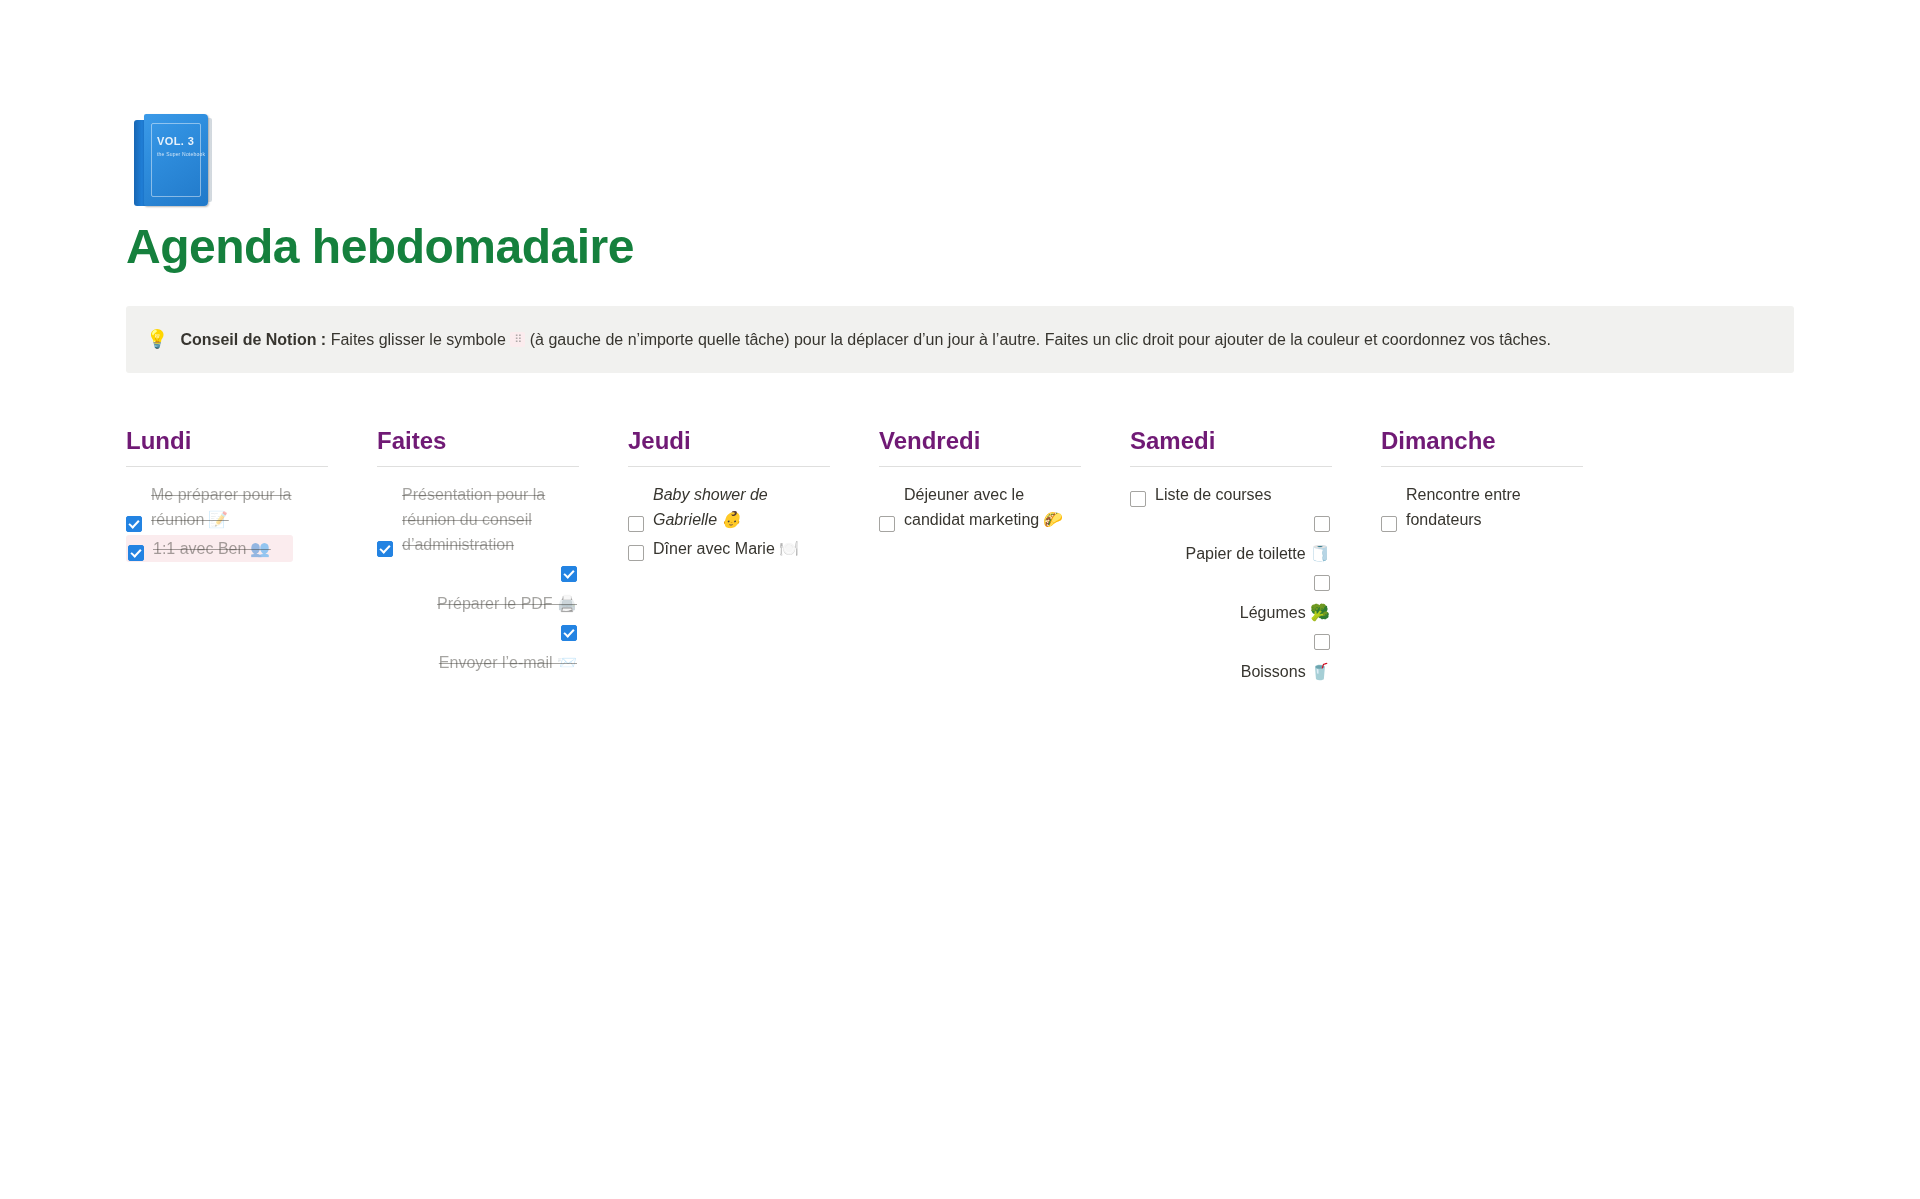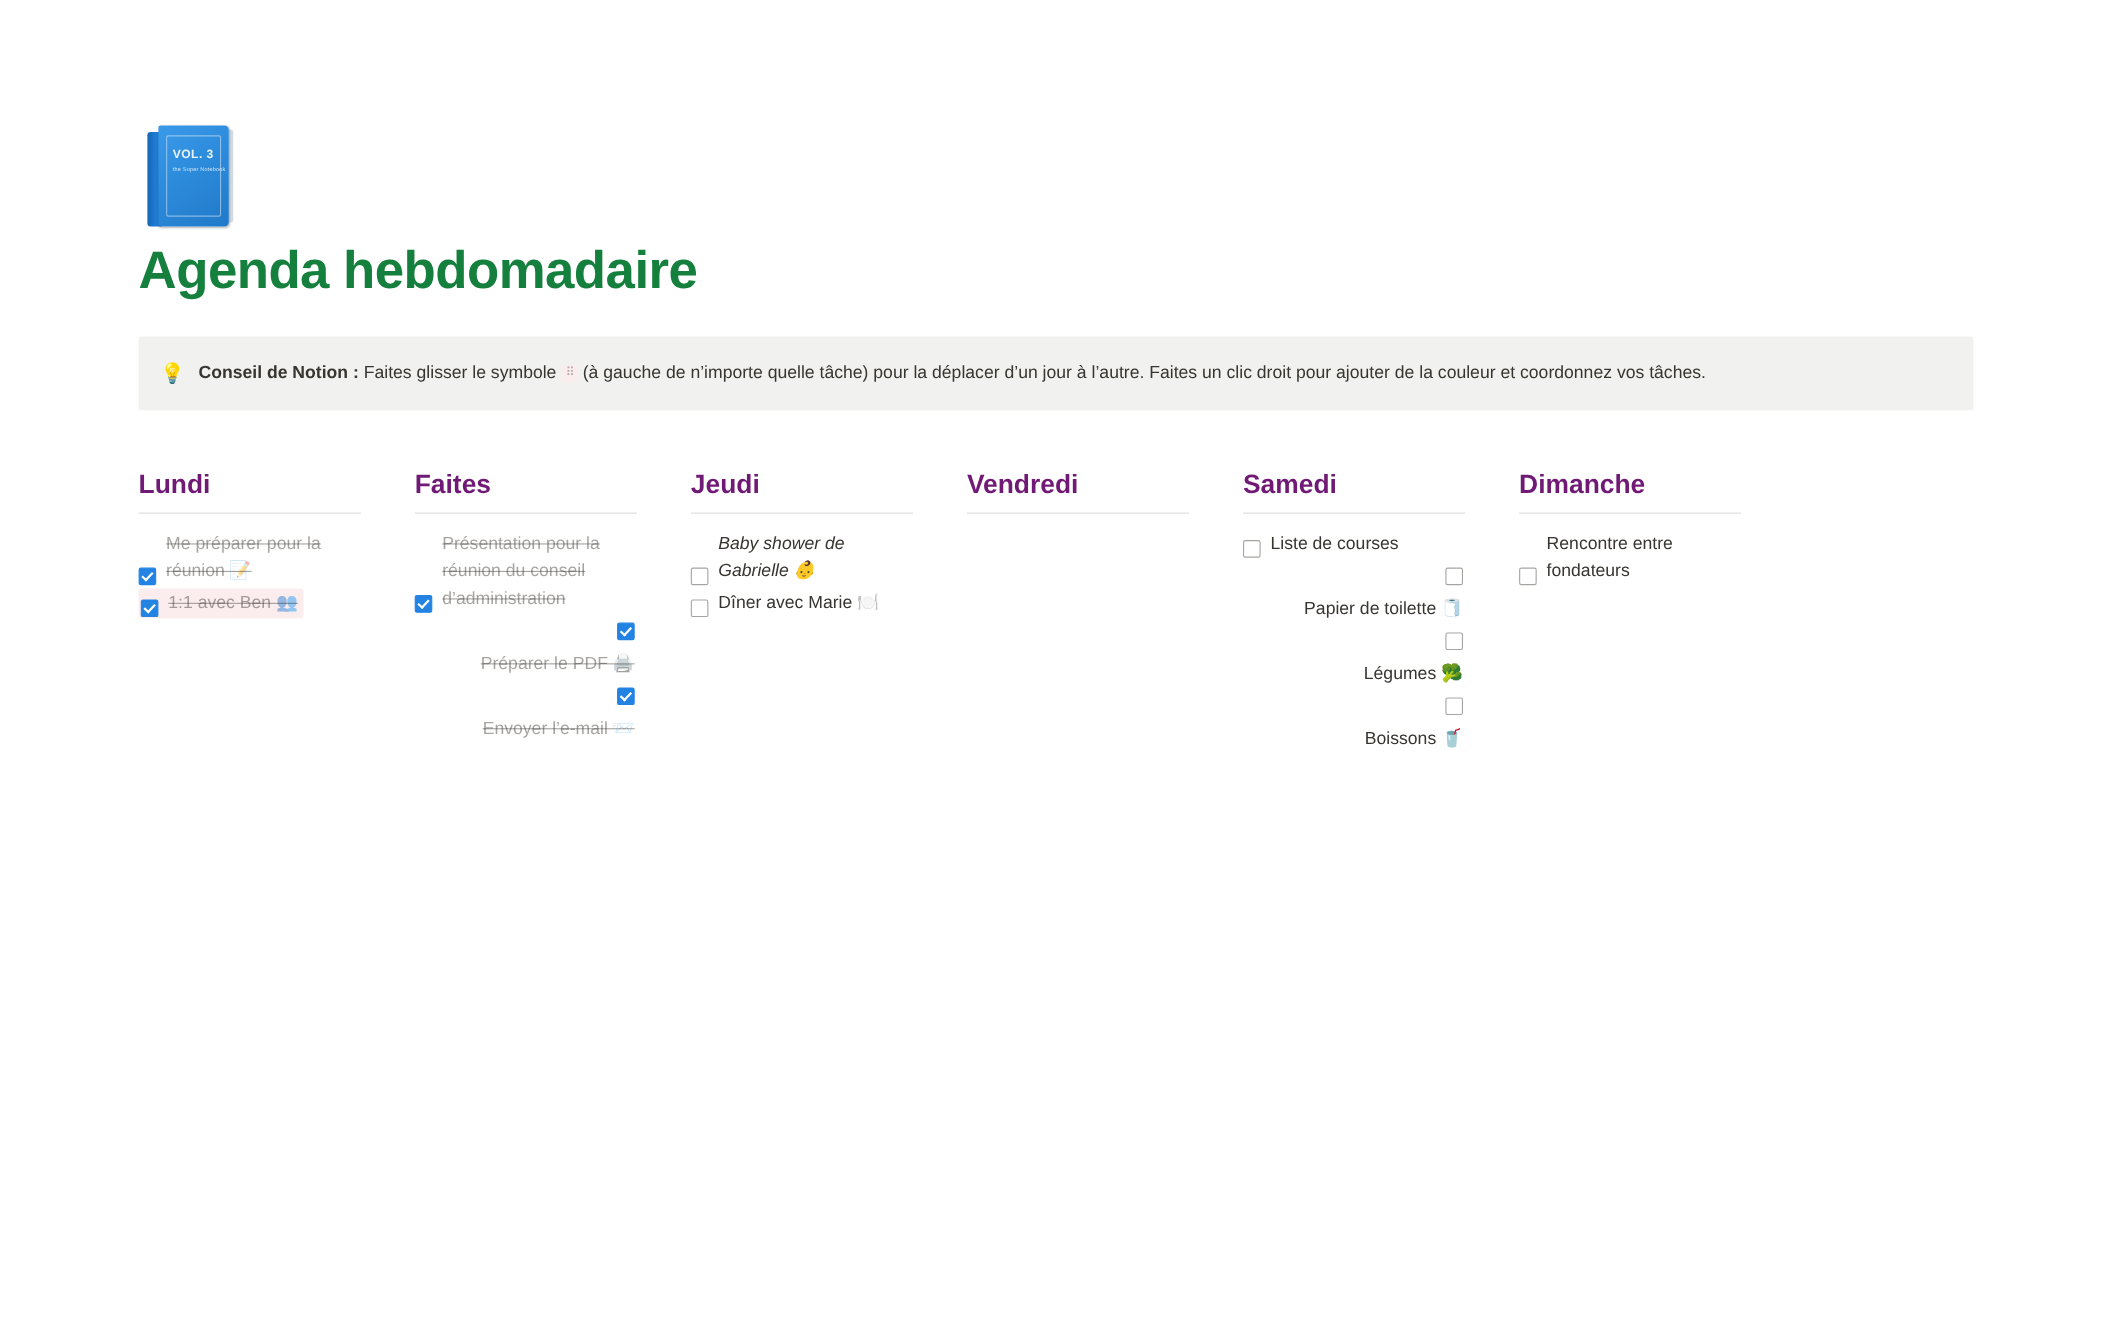--- a/index.html
+++ b/index.html
@@ -206,21 +206,21 @@
 
   .todo .label { flex: 1 1 auto; }
   .todo.done .label {
     color: rgba(55,53,47,0.45);
     text-decoration: line-through;
   }
   .todo .label.italic { font-style: italic; }
   .todo.highlight {
     background: #fbecee;
     display: inline-flex;
-    padding-right: 5px;
+    padding-right: 22px;
     padding-left: 2px;
   }
   .hl-wrap { display: block; }
 </style>
 </head>
 <body>
 
 <div class="page">
   <div class="page-inner">
 
@@ -290,20 +290,26 @@
           </div>
           <div class="hl-wrap">
             <div class="todo">
               <span class="cb unchecked"></span>
               <span class="label">Dîner avec Marie 🍽️</span>
             </div>
           </div>
         </div>
         <div class="col">
           <div class="col-head">Vendredi</div>
+          <div class="hl-wrap">
+            <div class="todo">
+              <span class="cb unchecked"></span>
+              <span class="label">Déjeuner avec le candidat marketing 🌮</span>
+            </div>
+          </div>
         </div>
         <div class="col">
           <div class="col-head">Samedi</div>
           <div class="hl-wrap">
             <div class="todo">
               <span class="cb unchecked"></span>
               <span class="label">Liste de courses</span>
             </div>
           </div>
           <div class="hl-wrap">

